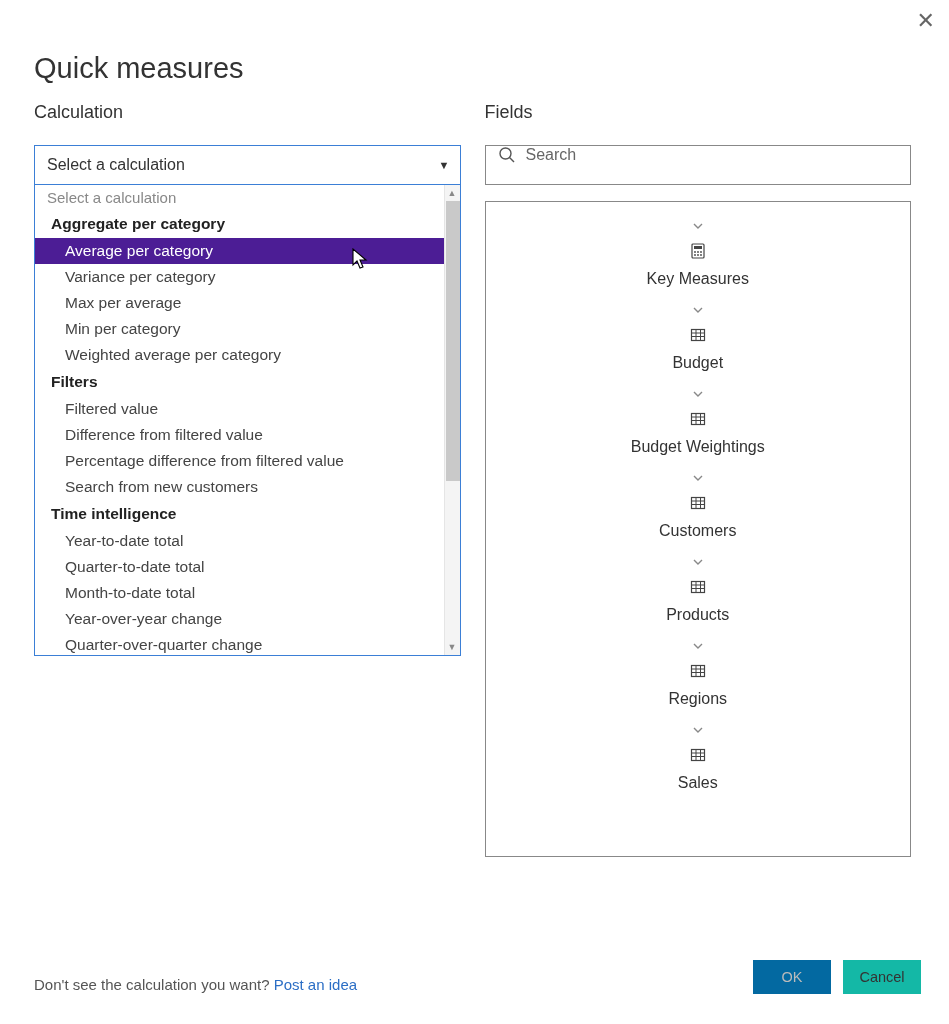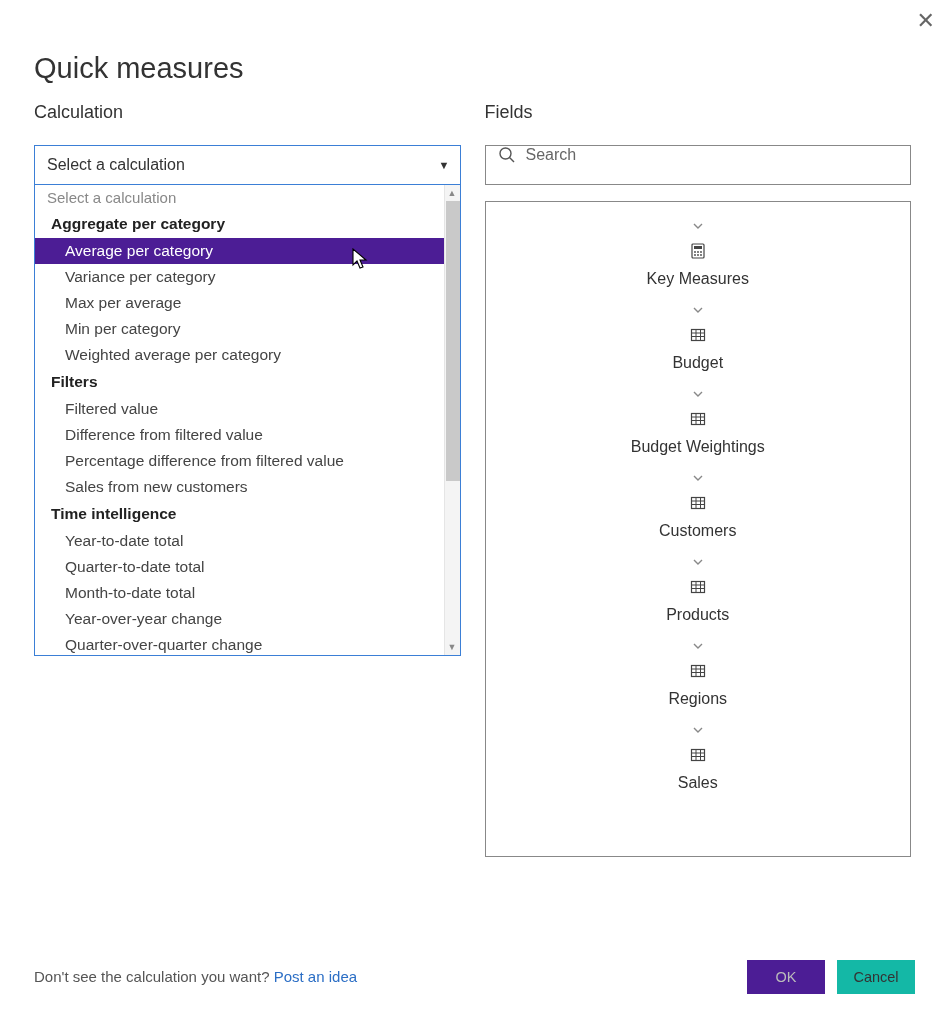--- a/index.html
+++ b/index.html
@@ -190,24 +190,24 @@
       justify-content: center;
     }
     .field-label {
       font-size: 16px;
       color: #333;
     }
     
     .footer {
       position: absolute;
       left: 34px;
-      right: 34px;
+      right: 28px;
       bottom: 30px;
       display: flex;
-      align-items: center;
+      align-items: flex-end;
       justify-content: space-between;
     }
     .help-text {
       font-size: 15px;
       color: #555;
     }
     .help-link {
       color: #2b6ec5;
       cursor: pointer;
     }
@@ -218,21 +218,21 @@
     .btn {
       min-width: 78px;
       height: 34px;
       border: none;
       background: #14b8a6;
       font-size: 14.5px;
       cursor: pointer;
       color: #333;
     }
     .btn.disabled {
-      background: #4c1d95;
+      background: #0369a1;
       color: #bbb;
       cursor: default;
     }
     .cursor-arrow {
       position: absolute;
       left: 352px;
       top: 248px;
       pointer-events: none;
       z-index: 50;
     }
@@ -260,21 +260,21 @@
           <div class="dd-group">Aggregate per category</div>
           <div class="dd-item highlight">Average per category</div>
           <div class="dd-item">Variance per category</div>
           <div class="dd-item">Max per average</div>
           <div class="dd-item">Min per category</div>
           <div class="dd-item">Weighted average per category</div>
           <div class="dd-group">Filters</div>
           <div class="dd-item">Filtered value</div>
           <div class="dd-item">Difference from filtered value</div>
           <div class="dd-item">Percentage difference from filtered value</div>
-          <div class="dd-item">Sales from new customers</div>
+          <div class="dd-item">Search from new customers</div>
           <div class="dd-group">Time intelligence</div>
           <div class="dd-item">Year-to-date total</div>
           <div class="dd-item">Quarter-to-date total</div>
           <div class="dd-item">Month-to-date total</div>
           <div class="dd-item">Year-over-year change</div>
           <div class="dd-item">Quarter-over-quarter change</div>
         </div>
       <div class="dd-scrollbar">
         <div class="scroll-arrow">▲</div>
         <div class="scroll-thumb"></div>

